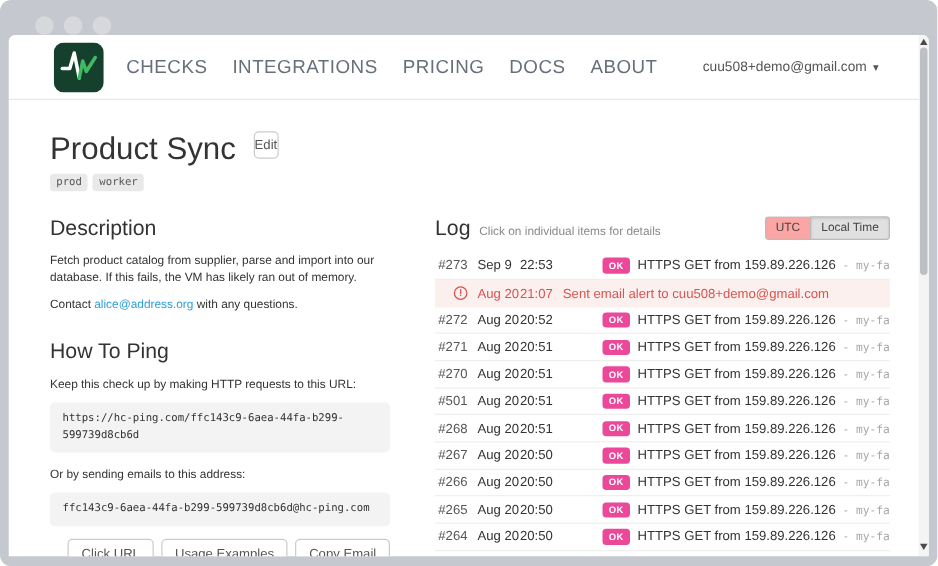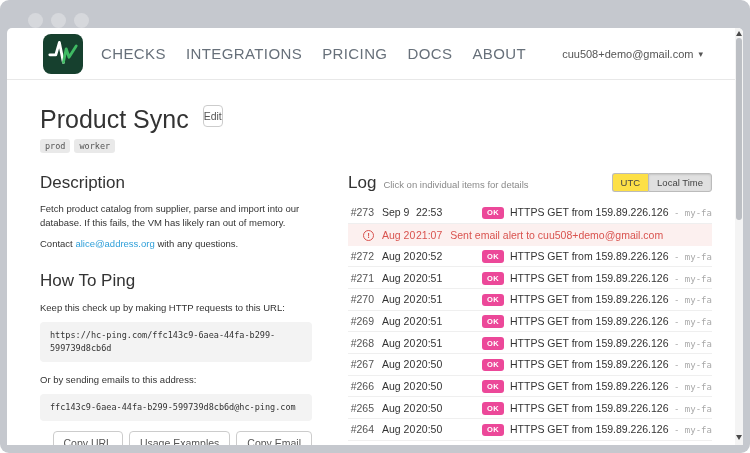--- a/index.html
+++ b/index.html
@@ -40,21 +40,21 @@
              font-family:"DejaVu Sans Mono",monospace;font-size:8.5px;line-height:13px;color:#333;
              overflow-wrap:break-word;word-break:normal;}
   .btn-row{display:flex;justify-content:flex-end;gap:6px;margin-top:10px;}
   .btn{border:1px solid #ccc;background:#fff;border-radius:4px;color:#555;font-size:10.5px;
        padding:5px 10px;cursor:pointer;font-family:inherit;white-space:nowrap;}
   
   .log-head{display:flex;align-items:baseline;}
   .log-title{font-size:17px;font-weight:400;color:#333;margin:0;}
   .log-sub{font-size:9.5px;color:#8a8a8a;margin-left:7px;}
   .tz-group{margin-left:auto;display:flex;align-self:center;}
-  .tz-btn{border:1px solid #bbb;background:#fde047;color:#444;font-size:9.5px;padding:3px 8px;
+  .tz-btn{border:1px solid #bbb;background:#fca5a5;color:#444;font-size:9.5px;padding:3px 8px;
           cursor:pointer;font-family:inherit;}
   .tz-btn:first-child{border-radius:3px 0 0 3px;border-right:none;}
   .tz-btn:last-child{border-radius:0 3px 3px 0;}
   .tz-btn.active{background:#e0e0e0;box-shadow:inset 0 1px 2px rgba(0,0,0,.12);}
   .log-table{margin-top:9px;}
   .log-row{display:flex;align-items:center;height:21.7px;border-bottom:1px solid #efefef;
            font-size:10.5px;color:#333;cursor:pointer;box-sizing:border-box;}
   .log-row.alert{background:#fcf0ef;border-bottom:none;color:#d9534f;}
   .c-seq{width:26px;text-align:right;color:#555;flex:none;}
   .c-date{width:34px;margin-left:8px;flex:none;}
@@ -128,21 +128,21 @@
             <p class="p"><span>Contact </span><a>alice@address.org</a><span> with any questions.</span></p>
           </div>
 
           <div class="sec">
             <h2>How To Ping</h2>
             <p class="p">Keep this check up by making HTTP requests to this URL:</p>
             <div class="codeblock">https://hc-ping.com/ffc143c9-6aea-44fa-b299-599739d8cb6d</div>
             <p class="p" style="margin-top:11px">Or by sending emails to this address:</p>
             <div class="codeblock">ffc143c9-6aea-44fa-b299-599739d8cb6d@hc-ping.com</div>
             <div class="btn-row" id="ping-buttons">
-                <button class="btn">Copy URL</button>
+                <button class="btn">Click URL</button>
                 <button class="btn">Usage Examples</button>
                 <button class="btn">Copy Email</button>
               </div>
           </div>
 
         </div>
 
         <div class="right-col">
           <div class="log-head">
             <h2 class="log-title">Log</h2>
@@ -181,21 +181,21 @@
                 <span class="c-text">HTTPS GET from 159.89.226.126<span class="c-remote"> - my-fancy-sy…</span></span>
               </div>
               <div class="log-row">
                 <span class="c-seq">#270</span>
                 <span class="c-date">Aug 20</span>
                 <span class="c-time">20:51</span>
                 <span class="c-badge"><span class="ok">OK</span></span>
                 <span class="c-text">HTTPS GET from 159.89.226.126<span class="c-remote"> - my-fancy-sy…</span></span>
               </div>
               <div class="log-row">
-                <span class="c-seq">#269</span>
+                <span class="c-seq">#501</span>
                 <span class="c-date">Aug 20</span>
                 <span class="c-time">20:51</span>
                 <span class="c-badge"><span class="ok">OK</span></span>
                 <span class="c-text">HTTPS GET from 159.89.226.126<span class="c-remote"> - my-fancy-sy…</span></span>
               </div>
               <div class="log-row">
                 <span class="c-seq">#268</span>
                 <span class="c-date">Aug 20</span>
                 <span class="c-time">20:51</span>
                 <span class="c-badge"><span class="ok">OK</span></span>

